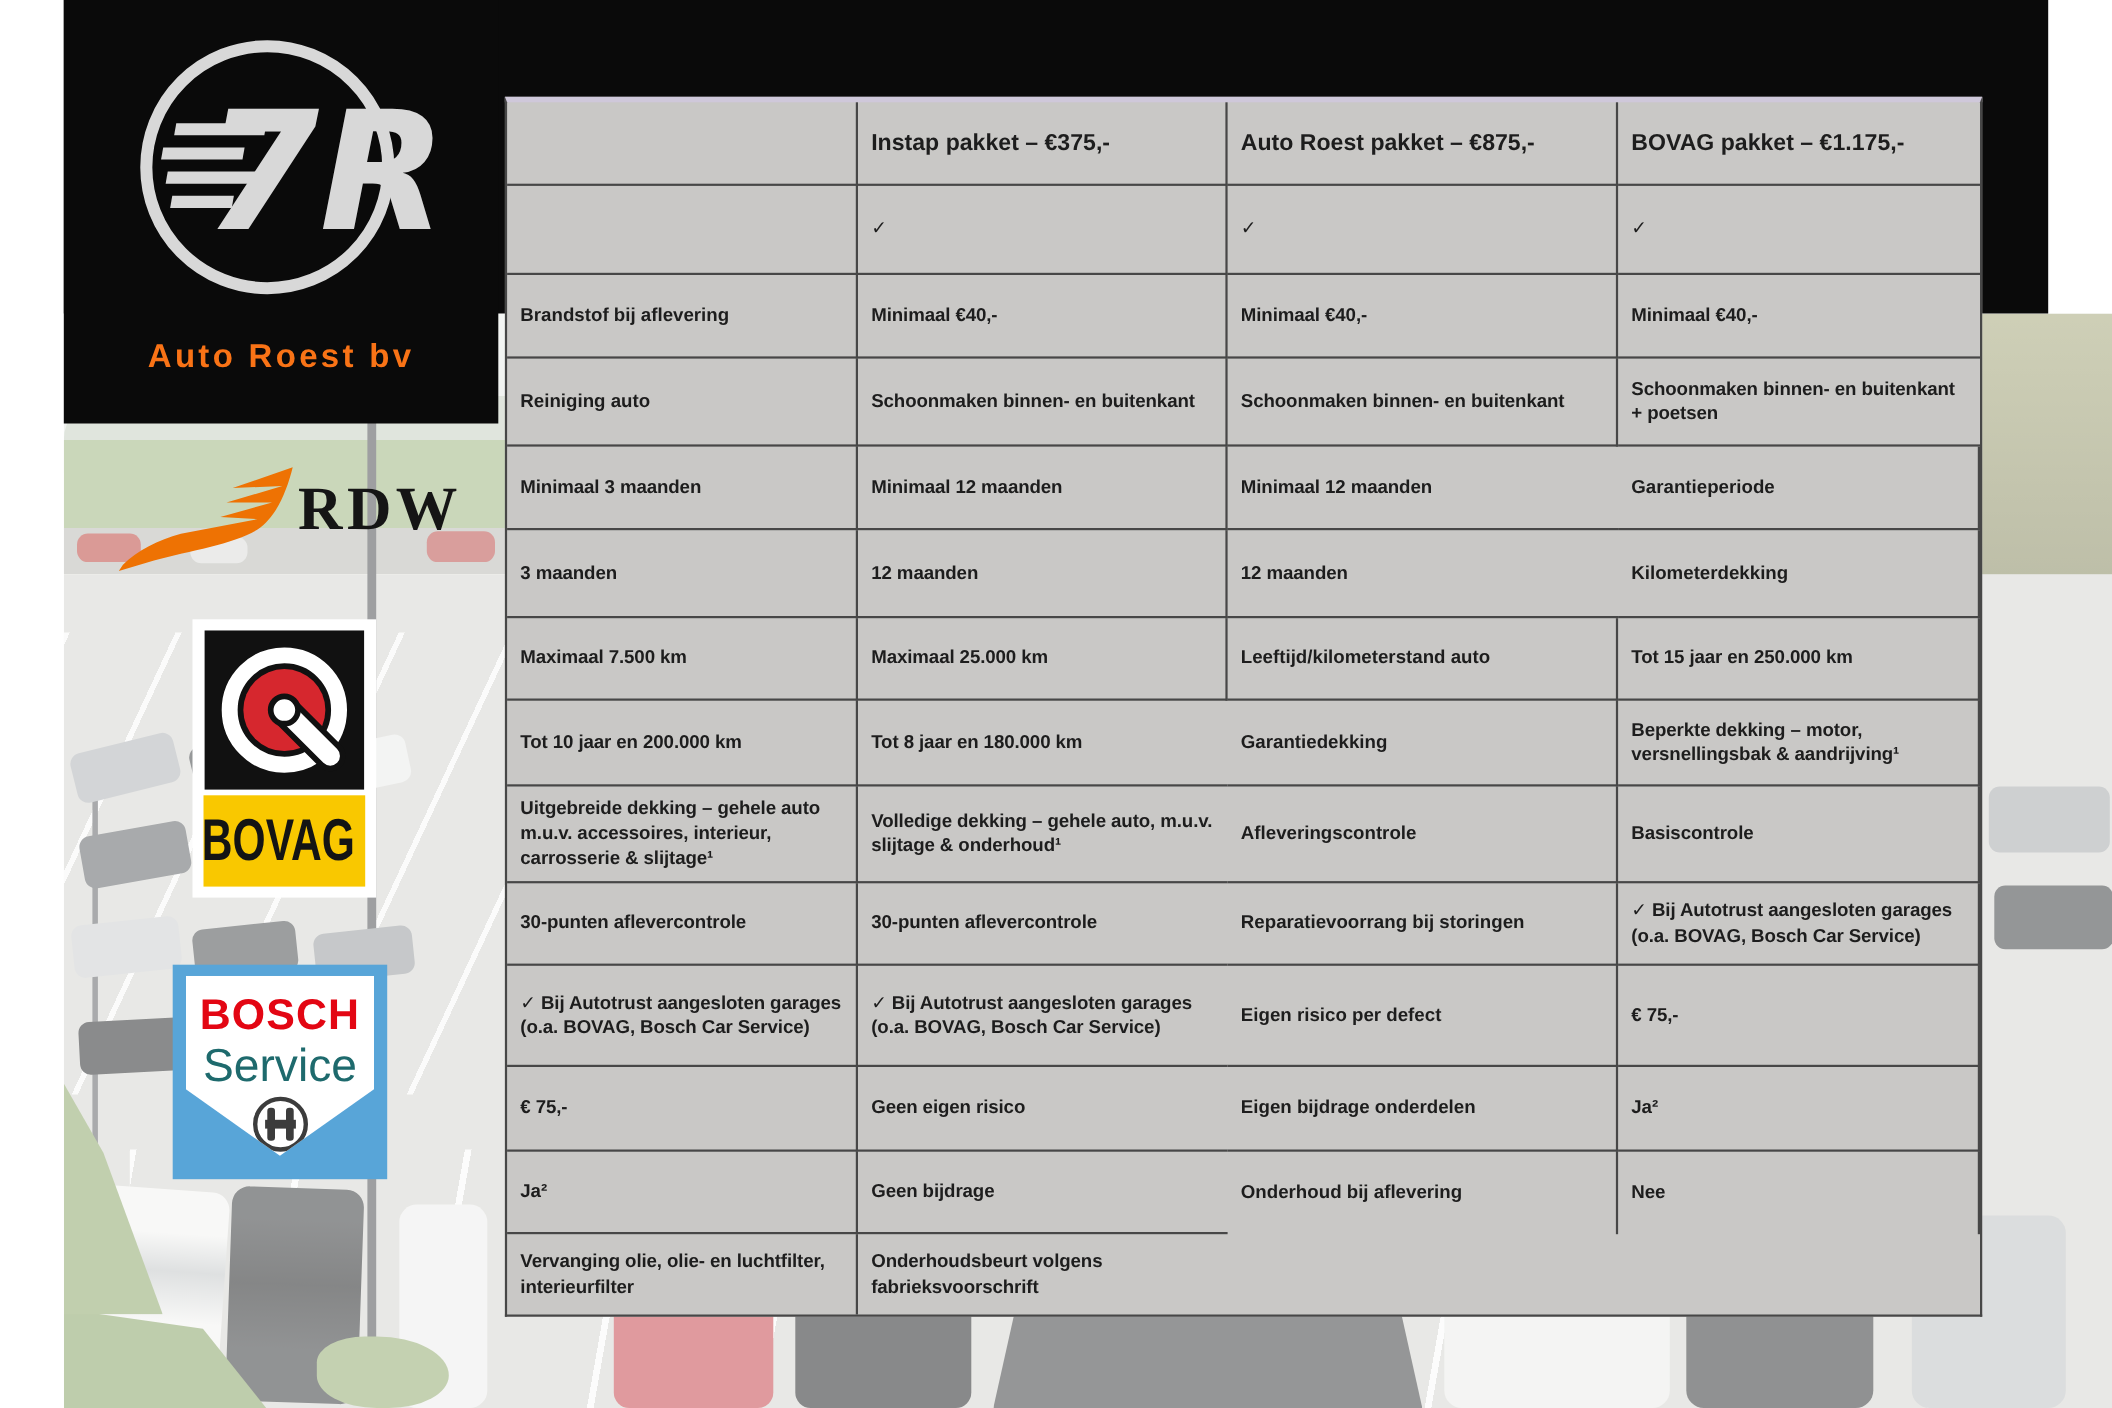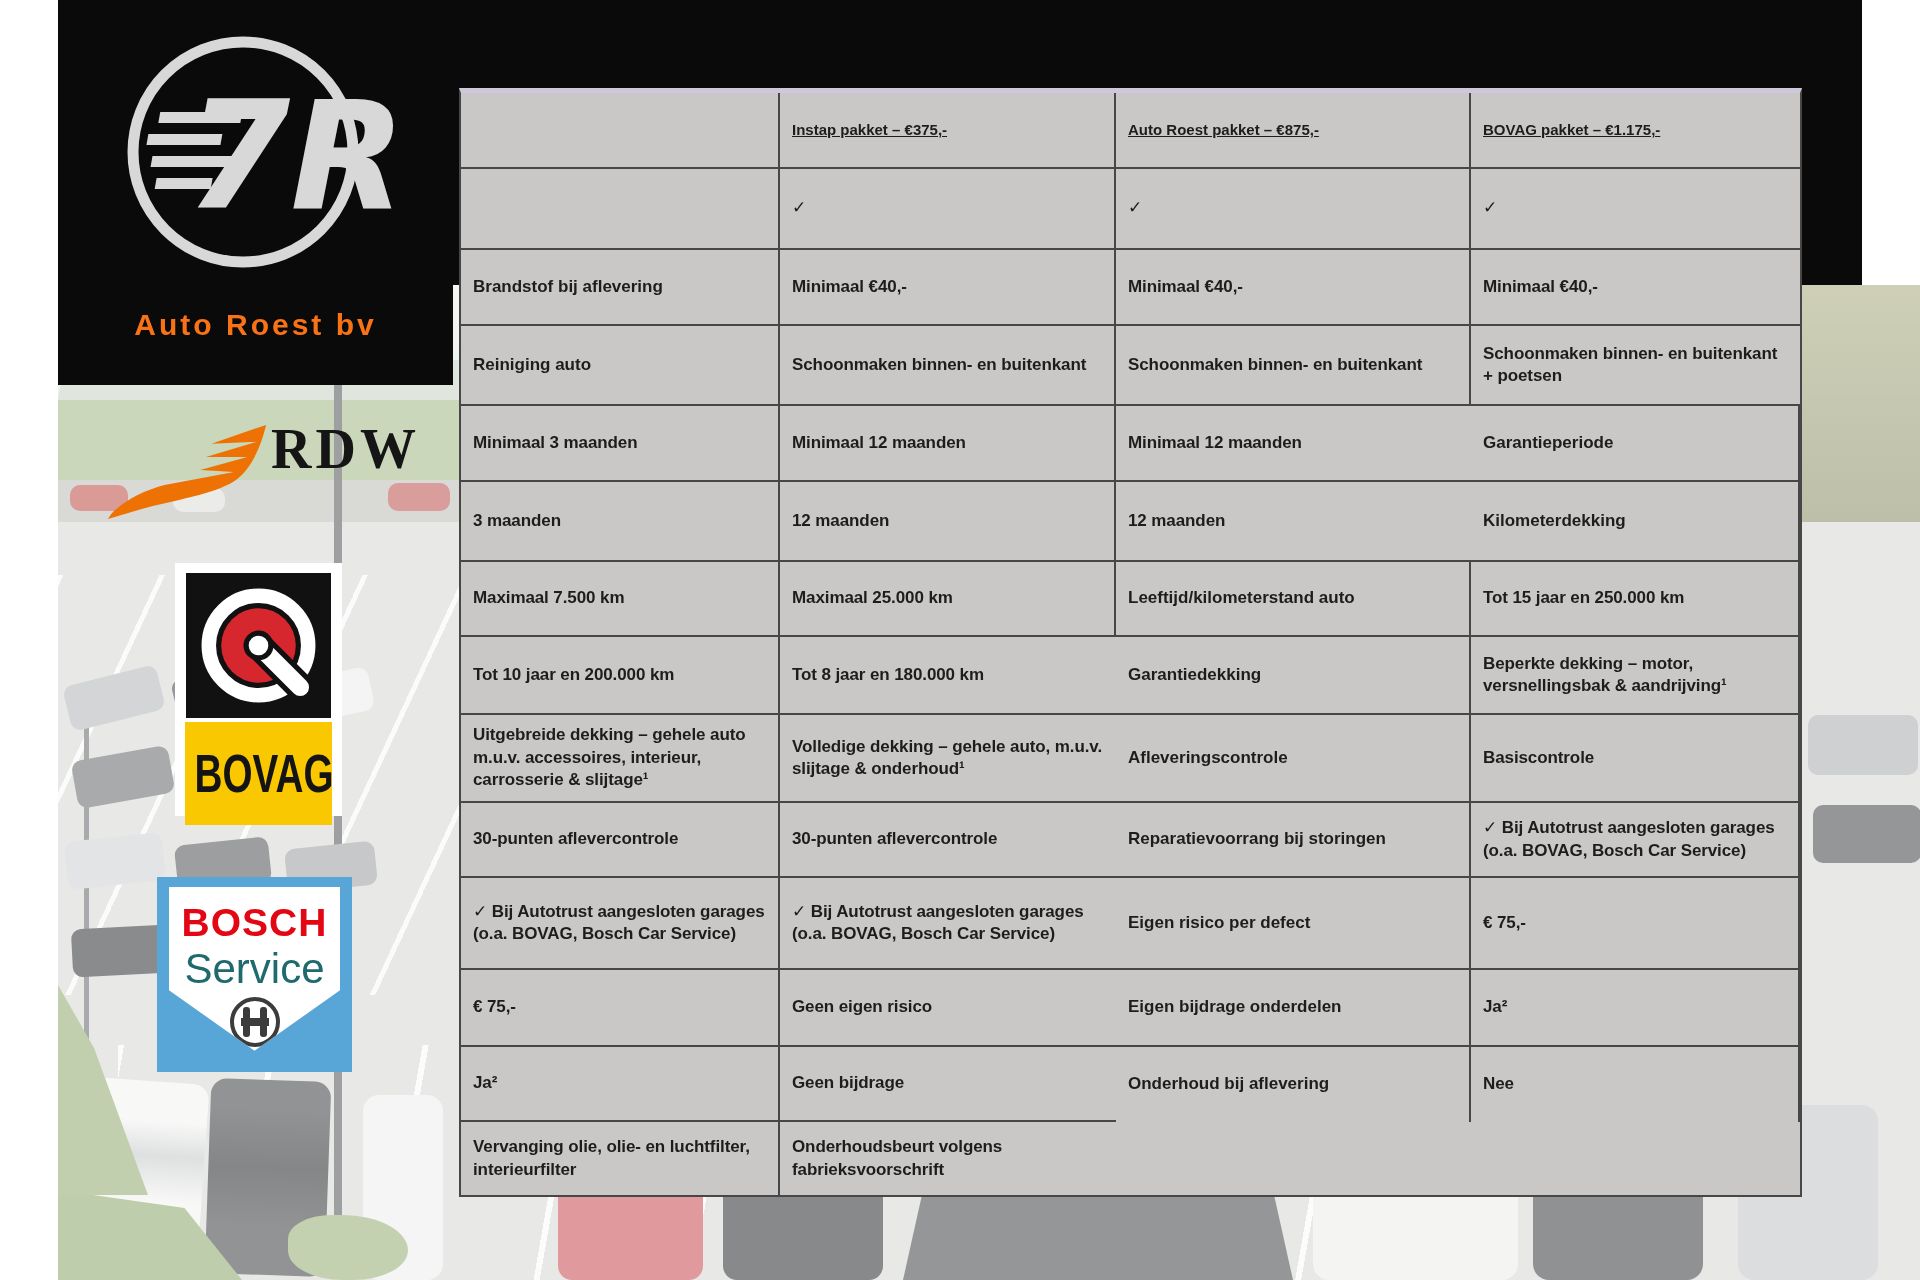--- a/index.html
+++ b/index.html
@@ -56,47 +56,47 @@
 
   
   #top-band{position:absolute;left:58px;top:0;width:1804px;height:285px;background:#0a0a0a;z-index:2;}
   #logo-box{position:absolute;left:58px;top:0;width:395px;height:385px;background:#0a0a0a;z-index:3;}
   .dealer-name{position:absolute;left:0;top:308px;width:395px;text-align:center;color:#f97316;
                font-size:30px;font-weight:bold;letter-spacing:3px;}
 
   
   #rdw{position:absolute;left:108px;top:415px;width:300px;height:110px;z-index:3;}
   #rdw svg{position:absolute;left:0;top:4px;}
-  .rdw-text{position:absolute;left:163px;top:2px;font-family:"Liberation Serif","DejaVu Serif",serif;
+  .rdw-text{position:absolute;left:163px;top:16px;font-family:"Liberation Serif","DejaVu Serif",serif;
             font-weight:bold;font-size:56px;color:#151515;letter-spacing:4px;}
 
   
   #bovag{position:absolute;left:175px;top:563px;width:167px;height:253px;background:#ffffff;z-index:3;
          box-sizing:border-box;padding:10px;}
   .bovag-emblem{width:147px;height:145px;}
-  .bovag-band{width:147px;height:103px;background:#F9C800;display:flex;align-items:center;justify-content:flex-start;
+  .bovag-band{width:147px;height:83px;background:#F9C800;display:flex;align-items:center;justify-content:flex-end;
               font-size:44px;font-weight:bold;color:#141414;transform-origin:center;}
   .bovag-band span{display:inline-block;transform:scale(.88,1.22);letter-spacing:0px;}
 
   
   #bosch{position:absolute;left:157px;top:877px;width:195px;height:195px;background:#58A5D8;z-index:3;}
   .bosch-shield{position:absolute;left:12px;top:10px;width:171px;height:178px;background:#ffffff;
                 clip-path:polygon(0 0,100% 0,100% 58%,50% 92%,0 58%);text-align:center;}
   .bosch-word{margin-top:14px;font-size:39px;font-weight:900;color:#E30613;letter-spacing:1px;}
   .bosch-service{margin-top:0px;font-size:42px;font-weight:normal;color:#1E6A6D;}
   .bosch-armature{margin-top:2px;}
 
   
   #pkg-table{position:absolute;left:459px;top:88px;width:1339px;height:1102px;z-index:3;
              display:grid;grid-template-columns:319px 336px 355px 329px;
              grid-template-rows:76px 81px 76px 80px 76px 80px 75px 78px 88px 75px 92px 77px 75px 73px;
              background:#c9c8c6;border:2px solid #474747;border-top:5px solid #cfc8da;box-sizing:content-box;}
   .cell{box-sizing:border-box;border-right:2px solid #474747;border-bottom:2px solid #474747;
         display:flex;align-items:center;padding:6px 12px;color:#1d1d1d;font-weight:bold;line-height:1.32;}
-  .th{font-size:15px;text-decoration:underline;}
+  .th{font-size:21px;}
   .lbl{font-size:17px;}
   .td{font-size:17px;letter-spacing:-.1px;}
   .last-col{border-right:none;}
   .last-row{border-bottom:none;}
 </style>
 </head>
 <body>
 
 <div id="stage">
 

